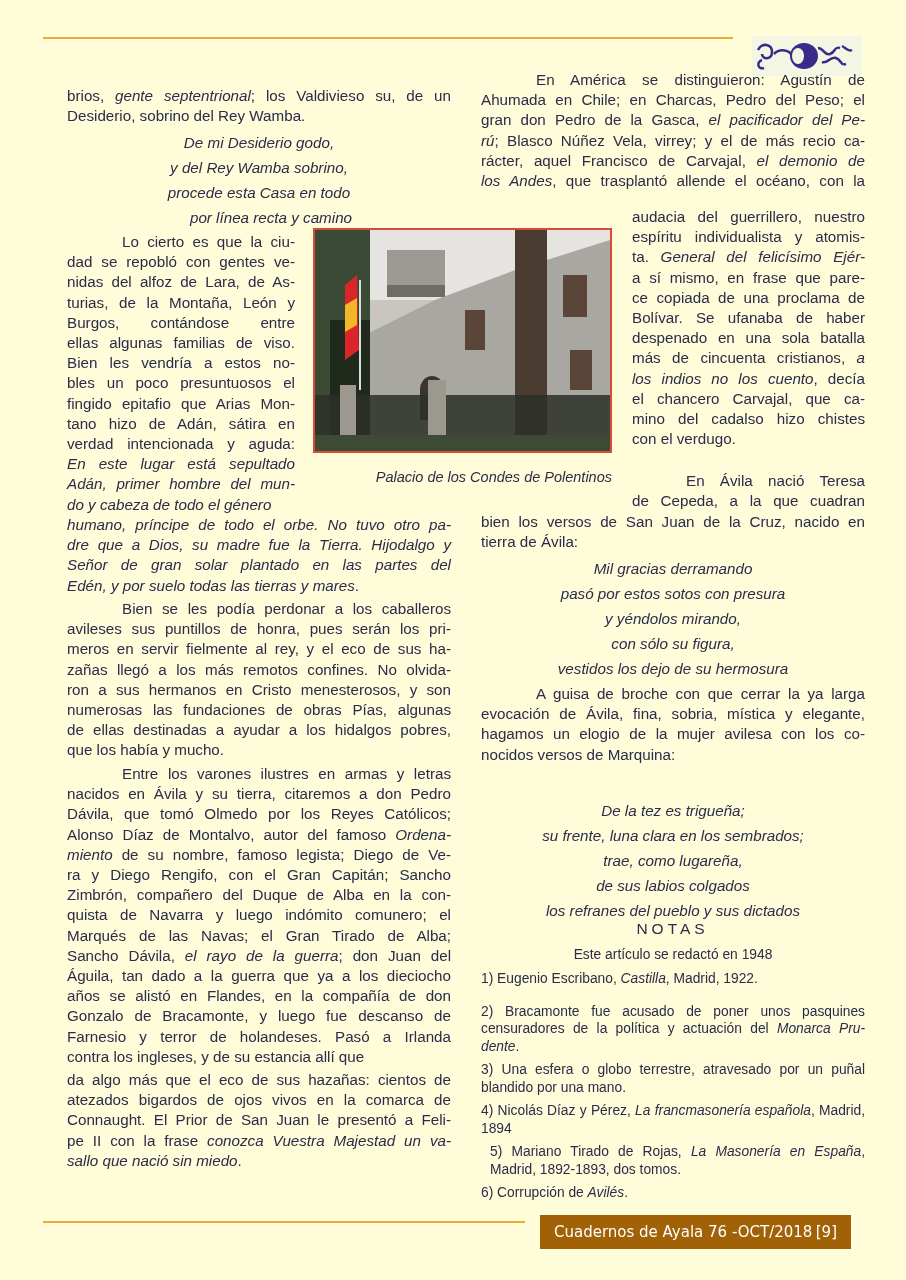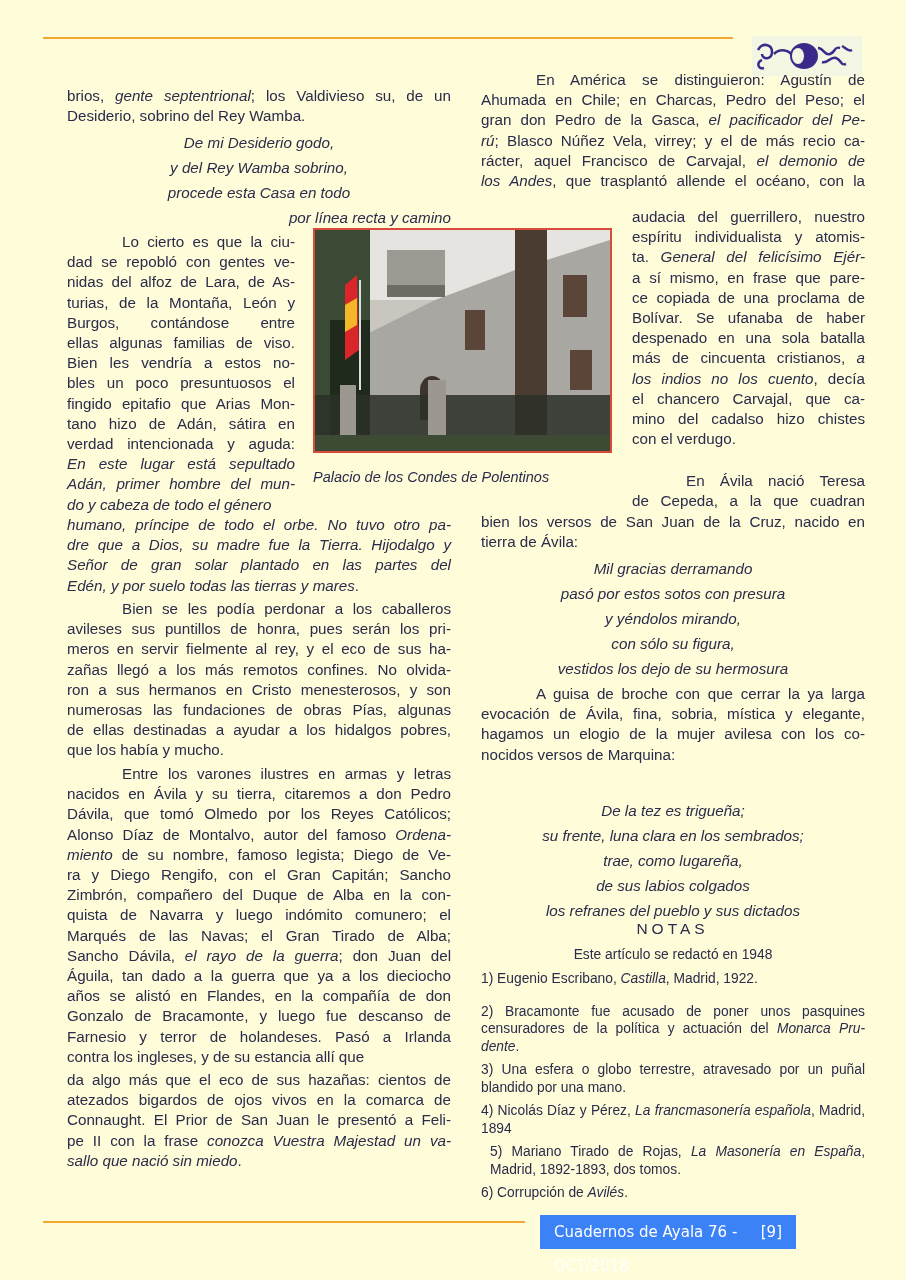--- a/index.html
+++ b/index.html
@@ -6,37 +6,37 @@
   body {
     width: 906px; height: 1280px; position: relative; overflow: hidden;
     background: #fffcd9;
     font-family: "Liberation Sans", sans-serif;
     color: #2b2b4a;
   }
   .rule-top { position: absolute; left: 43px; top: 37px; width: 690px; height: 2px; background: #f0a830; }
   .logo { position: absolute; left: 752px; top: 36px; width: 110px; height: 40px; background: #f4f6e4; }
   .rule-bottom { position: absolute; left: 43px; top: 1221px; width: 482px; height: 2px; background: #f0a830; }
   .footer-box {
-    position: absolute; left: 540px; top: 1215px; width: 256px; height: 34px;
-    background: #3b82f6; color: #ffffff; font-family: "DejaVu Sans", sans-serif;
+    position: absolute; left: 540px; top: 1215px; width: 311px; height: 34px;
+    background: #a16207; color: #ffffff; font-family: "DejaVu Sans", sans-serif;
     font-size: 15px; line-height: 34px; display: flex; justify-content: space-between;
     padding: 0 14px 0 14px; box-sizing: border-box;
   }
   .p { position: absolute; font-size: 15.2px; line-height: 20.2px; text-align: justify; }
   .p i { font-style: italic; }
   .line { display: block; white-space: nowrap; text-align-last: justify; }
   .line.last { text-align-last: left; }
   .center { text-align: center; text-align-last: center; }
   .indent { padding-left: 55px; }
   .verse { display: block; text-align: center; font-style: italic; line-height: 25px; }
   .photo {
     position: absolute; left: 313px; top: 228px; width: 299px; height: 225px;
     border: 2px solid #d84a3a; box-sizing: border-box; overflow: hidden;
   }
-  .caption { position: absolute; left: 313px; top: 469px; width: 299px; text-align: left; font-style: italic; font-size: 14.5px; }
+  .caption { position: absolute; left: 313px; top: 469px; width: 299px; text-align: right; font-style: italic; font-size: 14.5px; }
   .notas-title { position: absolute; left: 480px; top: 920px; width: 385px; text-align: center; letter-spacing: 4px; font-size: 15.5px; }
   .note { font-size: 13.8px; line-height: 17.5px; }
 </style>
 </head>
 <body>
 
 <div class="rule-top"></div>
 <div class="logo">
   <svg width="110" height="40" viewBox="0 0 110 40">
     <path d="M6 14c4-8 14-6 14 2s-10 8-10 2 M10 24c-6 2-4 10 2 8" stroke="#3b2a8a" stroke-width="2.5" fill="none"></path>
@@ -49,21 +49,21 @@
 
 <div class="p" style="left:67px; top:86px; width:384px;">
   <span class="line"><span>brios, </span><i>gente septentrional</i><span>; los Valdivieso su, de un</span></span>
   <span class="line last">Desiderio, sobrino del Rey Wamba.</span>
 </div>
 
 <div class="p" style="left:67px; top:130px; width:384px; line-height:25px;">
   <span class="verse">De mi Desiderio godo,</span>
   <span class="verse">y del Rey Wamba sobrino,</span>
   <span class="verse">procede esta Casa en todo</span>
-  <span class="verse" style="text-align:right; padding-left:24px;">por línea recta y camino</span>
+  <span class="verse" style="text-align:center; padding-left:24px;">por línea recta y camino</span>
 </div>
 
 <div class="p" style="left:67px; top:232px; width:228px;">
   <span class="line indent">Lo cierto es que la ciu-</span>
   <span class="line">dad se repobló con gentes ve-</span>
   <span class="line">nidas del alfoz de Lara, de As-</span>
   <span class="line">turias, de la Montaña, León y</span>
   <span class="line">Burgos, contándose entre</span>
   <span class="line">ellas algunas familias de viso.</span>
   <span class="line">Bien les vendría a estos no-</span>

